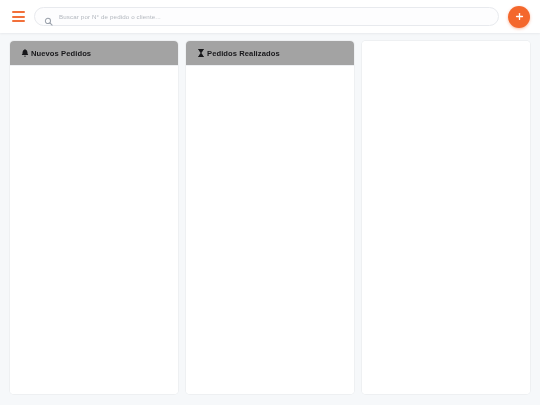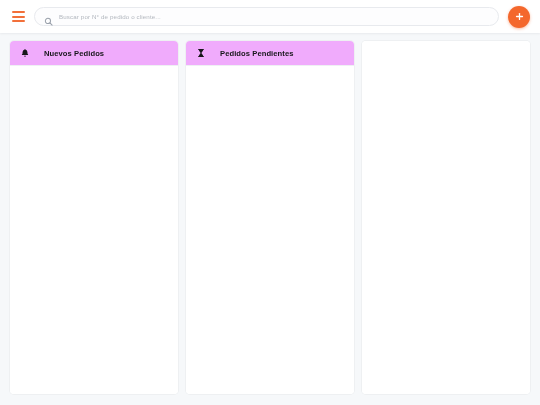--- a/index.html
+++ b/index.html
@@ -117,24 +117,24 @@
     flex-direction: column;
     overflow: hidden;
     box-shadow: 0 0 0 1px rgba(16, 24, 40, 0.035);
   }
 
   .column-header {
     height: 25px;
     flex: 0 0 auto;
     display: flex;
     align-items: center;
-    gap: 14px;
+    gap: 1px;
     padding: 0 10px;
     border-bottom: 1px solid #eef0f3;
-    background: #f0abfc;
+    background: #a3a3a3;
   }
 
   .column-icon {
     width: 10px;
     height: 10px;
     flex: 0 0 auto;
     display: block;
     color: #17171a;
   }
   .column-icon svg { width: 100%; height: 100%; display: block; }
@@ -204,21 +204,21 @@
 
   <div class="column">
     <div class="column-header">
       <span class="column-icon">
         <svg viewBox="0 0 24 24" fill="currentColor">
           <rect x="5.2" y="2.6" width="13.6" height="2.1" rx="0.6"></rect>
           <rect x="5.2" y="19.3" width="13.6" height="2.1" rx="0.6"></rect>
           <path d="M7 4.7h10v1.2L12.9 12l4.1 6.1v1.2H7v-1.2L11.1 12 7 5.9z"></path>
         </svg>
       </span>
-      <span class="column-title">Pedidos Pendientes</span>
+      <span class="column-title">Pedidos Realizados</span>
     </div>
     <div class="column-body">
       
     </div>
   </div>
 
   <div class="column">
     <div class="column-body">
       
     </div>

